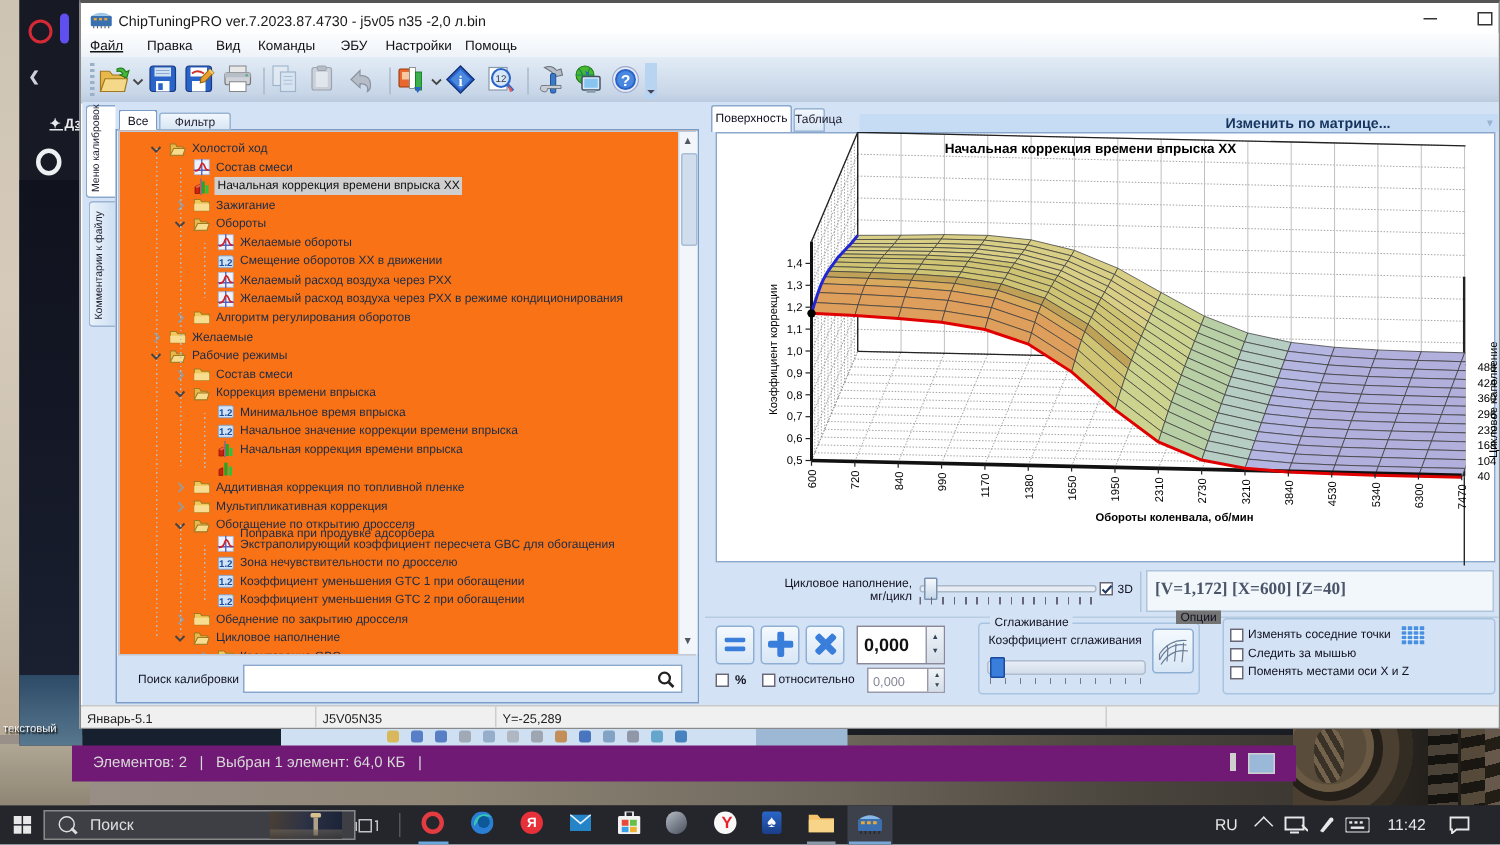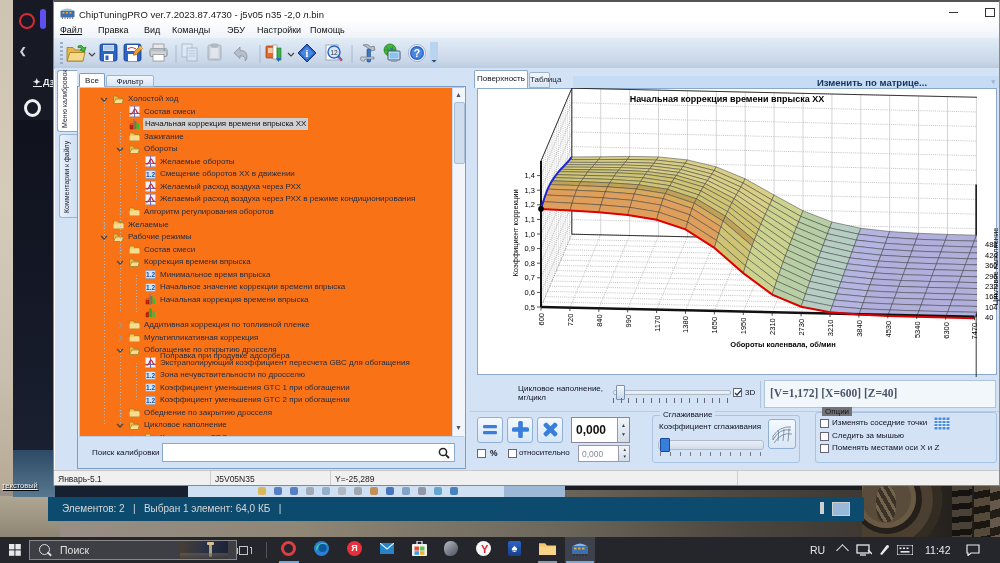--- a/index.html
+++ b/index.html
@@ -14,36 +14,36 @@
   </div>
 <div style="position:absolute;left:13px;top:0;width:42px;height:497px;background:#171a24;">
     <div style="position:absolute;left:6px;top:13px;width:12px;height:12px;border-radius:50%;border:2.8px solid #d52a35;box-sizing:content-box;"></div>
     <div style="position:absolute;left:27px;top:9px;width:6px;height:20px;border-radius:3px;background:#5f4ef0;"></div>
     <div style="position:absolute;left:6px;top:46px;width:13px;height:13px;color:#cfd2da;font:700 9px 'Liberation Sans',sans-serif;">❮</div>
     <div style="position:absolute;left:20px;top:77px;width:38px;height:13px;color:#e8eaee;font:700 9px 'Liberation Sans',sans-serif;text-decoration:underline;">✦ Дзе</div>
     <div style="position:absolute;left:11px;top:99px;width:11px;height:12px;border-radius:50%;border:3px solid #eef0f3;box-sizing:content-box;"></div>
     <div style="position:absolute;left:0;top:120px;width:42px;height:330px;background:linear-gradient(180deg,#10131d,#141827 55%,#1a2030);"></div>
     <div style="position:absolute;left:0;top:450px;width:42px;height:47px;background:linear-gradient(180deg,#2d4a66,#58788f);"></div>
   </div>
-<div style="position:absolute;left:2px;top:481px;width:60px;color:#f0f0f0;font:7.5px 'Liberation Sans',sans-serif;text-shadow:1px 1px 1px #000;text-decoration:underline;">текстовый</div>
+<div style="position:absolute;left:2px;top:481px;width:60px;color:#f0f0f0;font:7.5px 'Liberation Sans',sans-serif;text-shadow:1px 1px 1px #000;">текстовый</div>
 <div style="position:absolute;left:55px;top:484px;width:510px;height:14px;background:linear-gradient(90deg,#16202e 0 26%,#cfe0f2 26% 88%,#9db8d4 88%);"></div>
 <div style="position:absolute;left:258px;top:487px;width:8px;height:8px;background:#d8b44a;border-radius:2px;opacity:0.9;"></div>
 <div style="position:absolute;left:274px;top:487px;width:8px;height:8px;background:#4a74c0;border-radius:2px;opacity:0.9;"></div>
 <div style="position:absolute;left:290px;top:487px;width:8px;height:8px;background:#4a74c0;border-radius:2px;opacity:0.9;"></div>
 <div style="position:absolute;left:306px;top:487px;width:8px;height:8px;background:#9aa4b0;border-radius:2px;opacity:0.9;"></div>
 <div style="position:absolute;left:322px;top:487px;width:8px;height:8px;background:#8fa8c4;border-radius:2px;opacity:0.9;"></div>
 <div style="position:absolute;left:338px;top:487px;width:8px;height:8px;background:#aab2bc;border-radius:2px;opacity:0.9;"></div>
 <div style="position:absolute;left:354px;top:487px;width:8px;height:8px;background:#98a0aa;border-radius:2px;opacity:0.9;"></div>
 <div style="position:absolute;left:370px;top:487px;width:8px;height:8px;background:#c08648;border-radius:2px;opacity:0.9;"></div>
 <div style="position:absolute;left:386px;top:487px;width:8px;height:8px;background:#3a68b8;border-radius:2px;opacity:0.9;"></div>
 <div style="position:absolute;left:402px;top:487px;width:8px;height:8px;background:#7a9cc0;border-radius:2px;opacity:0.9;"></div>
 <div style="position:absolute;left:418px;top:487px;width:8px;height:8px;background:#8890a0;border-radius:2px;opacity:0.9;"></div>
 <div style="position:absolute;left:434px;top:487px;width:8px;height:8px;background:#5aa0c8;border-radius:2px;opacity:0.9;"></div>
 <div style="position:absolute;left:450px;top:487px;width:8px;height:8px;background:#3878b8;border-radius:2px;opacity:0.9;"></div>
-<div style="position:absolute;left:48px;top:497px;width:816px;height:24px;background:#0c4a6e;color:#d8d8d8;font:10px 'Liberation Sans',sans-serif;">
+<div style="position:absolute;left:48px;top:497px;width:816px;height:24px;background:#701a75;color:#d8d8d8;font:10px 'Liberation Sans',sans-serif;">
     <span style="position:absolute;left:14px;top:6px;">Элементов: 2&nbsp;&nbsp;&nbsp;|&nbsp;&nbsp;&nbsp;Выбран 1 элемент: 64,0 КБ&nbsp;&nbsp;&nbsp;|</span>
     <span style="position:absolute;left:772px;top:5px;width:4px;height:12px;background:#cfcfcf;"></span>
     <span style="position:absolute;left:784px;top:5px;width:16px;height:12px;background:#9ab8d8;border:1px solid #cfcfcf;"></span>
   </div>
 <div style="position:absolute;left:53px;top:0;width:947px;height:486px;background:#fff;border:1px solid #8a8a8a;border-top:2px solid #555;box-sizing:border-box;"></div>
 <svg style="position:absolute;left:60px;top:8px;" width="15" height="11">
     <rect x="0.5" y="2.5" width="14" height="7" rx="1" fill="#3a6fb0"></rect>
     <path d="M1 2.5 Q7.5 -1.5 14 2.5 Z" fill="#9cc4e8"></path>
     <g stroke="#445" stroke-width="0.7">
       <line x1="2.5" y1="9.5" x2="2.5" y2="11"></line>
@@ -774,21 +774,21 @@
     <text x="508.0" y="211.4" font-size="7.5" font-family="Liberation Sans, sans-serif" fill="#000">168</text>
     <text x="508.0" y="201.1" font-size="7.5" font-family="Liberation Sans, sans-serif" fill="#000">232</text>
     <text x="508.0" y="190.6" font-size="7.5" font-family="Liberation Sans, sans-serif" fill="#000">296</text>
     <text x="508.0" y="180.2" font-size="7.5" font-family="Liberation Sans, sans-serif" fill="#000">360</text>
     <text x="508.0" y="169.8" font-size="7.5" font-family="Liberation Sans, sans-serif" fill="#000">424</text>
     <text x="508.0" y="159.4" font-size="7.5" font-family="Liberation Sans, sans-serif" fill="#000">488</text>
     <text x="306" y="259" font-size="7.5" font-weight="bold" text-anchor="middle" font-family="Liberation Sans, sans-serif" fill="#000">Обороты коленвала, об/мин</text>
     <text x="41" y="145" font-size="7.5" text-anchor="middle" transform="rotate(-90 41 145)" font-family="Liberation Sans, sans-serif" fill="#000">Коэффициент коррекции</text>
     <text x="527.5" y="185" font-size="7.5" text-anchor="middle" transform="rotate(-90 521 185)" font-family="Liberation Sans, sans-serif" fill="#000">Цикловое наполнение</text>
   </svg>
-<div style="position:absolute;left:518px;top:384px;width:90px;font:8px 'Liberation Sans',sans-serif;color:#112;">Цикловое наполнение,<br>мг/цикл</div>
+<div style="position:absolute;left:518px;top:384px;width:90px;text-align:right;font:8px 'Liberation Sans',sans-serif;color:#112;">Цикловое наполнение,<br>мг/цикл</div>
 <div style="position:absolute;left:613px;top:390px;width:116px;height:3px;background:#e8edf4;border:1px solid #aab8c8;border-radius:2px;"></div>
 <div style="position:absolute;left:616px;top:385px;width:7px;height:13px;background:linear-gradient(180deg,#f4f8fc,#c8d8ea);border:1px solid #7a92ae;border-radius:1px;"></div>
 <div style="position:absolute;left:613px;top:398px;width:116px;height:5px;background:repeating-linear-gradient(90deg,#667 0 1px,transparent 1px 7.6px);"></div>
 <div style="position:absolute;left:733px;top:388px;width:9px;height:9px;background:#fff;border:1px solid #667;box-sizing:border-box;"></div>
 <svg style="position:absolute;left:734px;top:389px;" width="8" height="8">
     <path d="M1 4 L3 6 L7 1.5" stroke="#223a66" stroke-width="1.4" fill="none"></path>
   </svg>
 <div style="position:absolute;left:745px;top:388px;font:8px 'Liberation Sans',sans-serif;color:#112;">3D</div>
 <div style="position:absolute;left:760px;top:381px;width:1px;height:27px;background:#b0c4da;"></div>
 <div style="position:absolute;left:764px;top:380px;width:232px;height:28px;background:#f2f7fc;border:1px solid #b0c4da;box-sizing:border-box;"></div>
@@ -834,21 +834,21 @@
 <div style="position:absolute;left:660px;top:438px;width:8px;height:12px;background:#3a7edc;border:1px solid #1a4a9c;border-radius:1px;"></div>
 <div style="position:absolute;left:660px;top:452px;width:102px;height:4px;background:repeating-linear-gradient(90deg,#778 0 1px,transparent 1px 10px);"></div>
 <div style="position:absolute;left:768px;top:419px;width:28px;height:30px;background:linear-gradient(180deg,#f4f9fe,#d8e6f5);border:1px solid #8fb0d4;border-radius:3px;box-sizing:border-box;"></div>
 <svg style="position:absolute;left:771px;top:424px;" width="22" height="20">
     <g stroke="#6a7e96" stroke-width="0.8" fill="none">
       <path d="M2 16 Q8 4 20 6 M2 12 Q9 2 20 3 M3 19 Q10 8 21 10"></path>
       <path d="M2 16 L2 12 M7 17 Q8 8 7 6 M12 17 Q13 8 13 5 M17 17.5 Q18 8 18 4.5"></path>
     </g>
   </svg>
 <div style="position:absolute;left:815px;top:412px;width:182px;height:51px;border:1px solid #a8c4e0;border-radius:3px;box-sizing:border-box;"></div>
-<div style="position:absolute;left:822px;top:407px;background:#737373;padding:0 3px;font:8px 'Liberation Sans',sans-serif;color:#112;">Опции</div>
+<div style="position:absolute;left:784px;top:407px;background:#737373;padding:0 3px;font:8px 'Liberation Sans',sans-serif;color:#112;">Опции</div>
 <div style="position:absolute;left:820px;top:419px;width:9px;height:9px;background:#fff;border:1px solid #667;box-sizing:border-box;"></div>
 <div style="position:absolute;left:832px;top:418px;font:8px 'Liberation Sans',sans-serif;color:#112;">Изменять соседние точки</div>
 <div style="position:absolute;left:820px;top:432px;width:9px;height:9px;background:#fff;border:1px solid #667;box-sizing:border-box;"></div>
 <div style="position:absolute;left:832px;top:431px;font:8px 'Liberation Sans',sans-serif;color:#112;">Следить за мышью</div>
 <div style="position:absolute;left:820px;top:444px;width:9px;height:9px;background:#fff;border:1px solid #667;box-sizing:border-box;"></div>
 <div style="position:absolute;left:832px;top:443px;font:8px 'Liberation Sans',sans-serif;color:#112;">Поменять местами оси X и Z</div>
 <svg style="position:absolute;left:934px;top:417px;" width="16" height="13">
     <rect x="0.5" y="0.5" width="15" height="12" fill="#4a90e0"></rect>
     <g stroke="#fff" stroke-width="0.8">
       <line x1="0" y1="3.5" x2="16" y2="3.5"></line>

